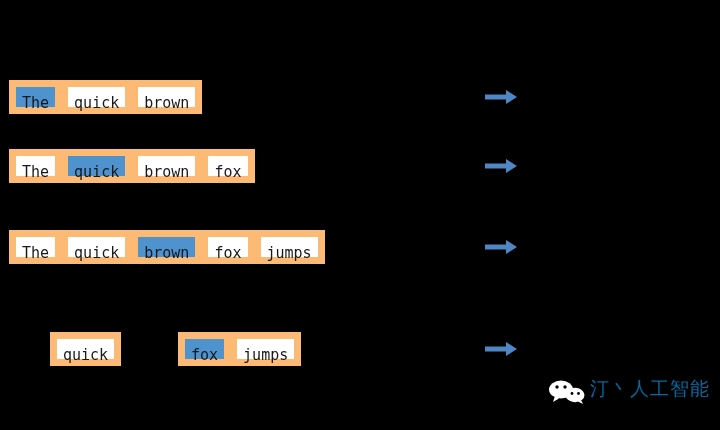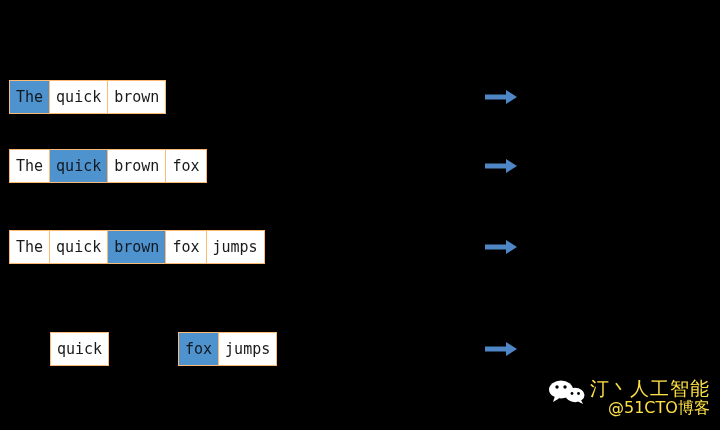--- a/index.html
+++ b/index.html
@@ -24,21 +24,21 @@
     height: 34px;
   }
   .token-group {
     display: flex;
     align-items: stretch;
     height: 34px;
   }
   .token {
     box-sizing: border-box;
     height: 34px;
-    border: 1px solid #fdba74;
+    border: 7px solid #fdba74;
     background: #ffffff;
     color: #1a1a1a;
     font-family: "DejaVu Sans Mono", "Liberation Mono", monospace;
     font-size: 15px;
     line-height: 32px;
     padding: 0 6px;
     white-space: pre;
     text-align: center;
     letter-spacing: 0px;
   }
@@ -58,21 +58,21 @@
     display: block;
   }
 
   
   #watermark {
     position: absolute;
     left: 548px;
     top: 378px;
     width: 170px;
     height: 46px;
-    color: #fde047;
+    color: #0369a1;
   }
   #watermark .wm-line1 {
     position: absolute;
     left: 42px;
     top: 0px;
     font-family: "DejaVu Sans", sans-serif;
     font-size: 19px;
     line-height: 21px;
     white-space: nowrap;
     letter-spacing: 1px;
@@ -154,16 +154,15 @@
         <polygon points="7,16 5,22 11,18.5" fill="#ffffff"></polygon>
         <circle cx="9" cy="7" r="1.7" fill="#000000"></circle>
         <circle cx="17" cy="7" r="1.7" fill="#000000"></circle>
         <ellipse cx="27" cy="15" rx="9.5" ry="7.2" fill="#ffffff"></ellipse>
         <polygon points="33,20 35,24 30,21.5" fill="#ffffff"></polygon>
         <circle cx="24" cy="13.5" r="1.4" fill="#000000"></circle>
         <circle cx="30.5" cy="13.5" r="1.4" fill="#000000"></circle>
       </svg>
     </span>
     <div class="wm-line1">汀丶人工智能</div>
-    <div class="wm-line2">@51CTO博客</div>
   </div>
 
 </div>
 
 </body></html>

